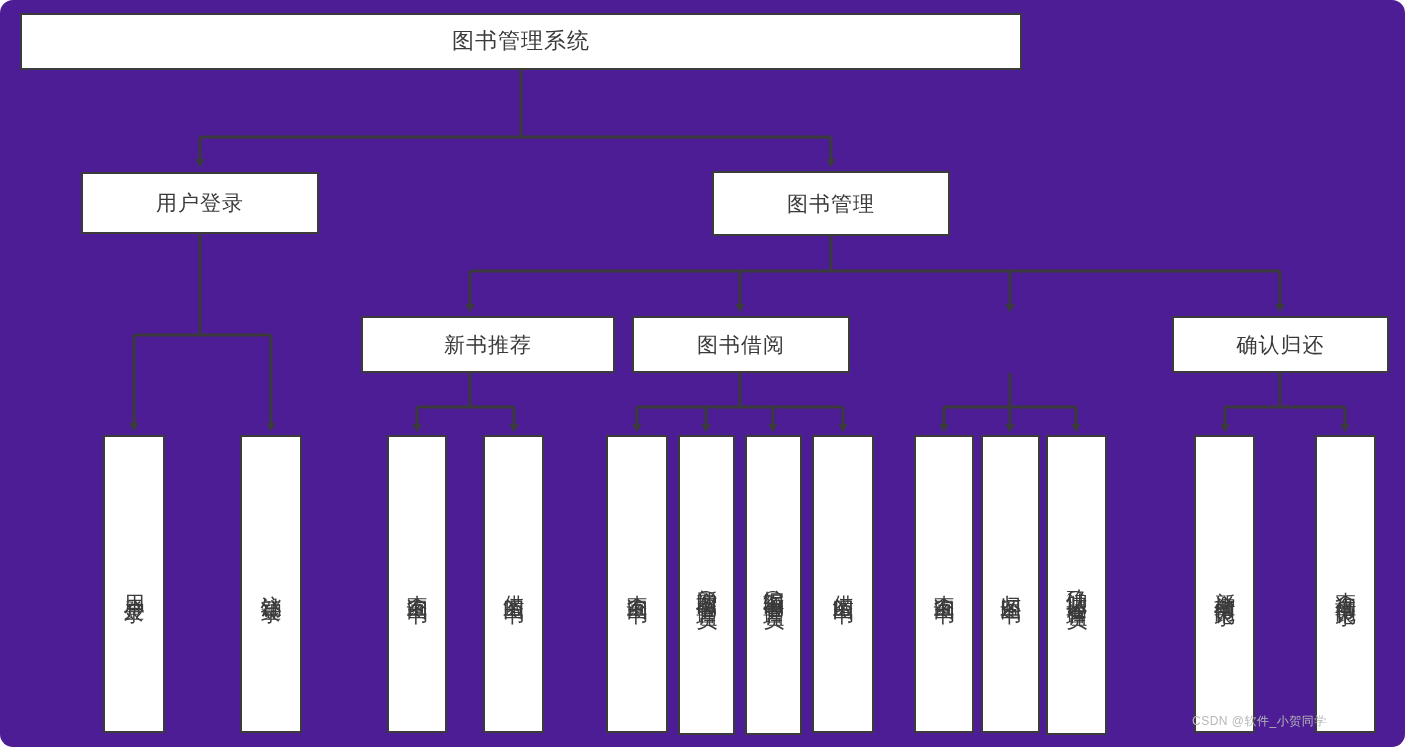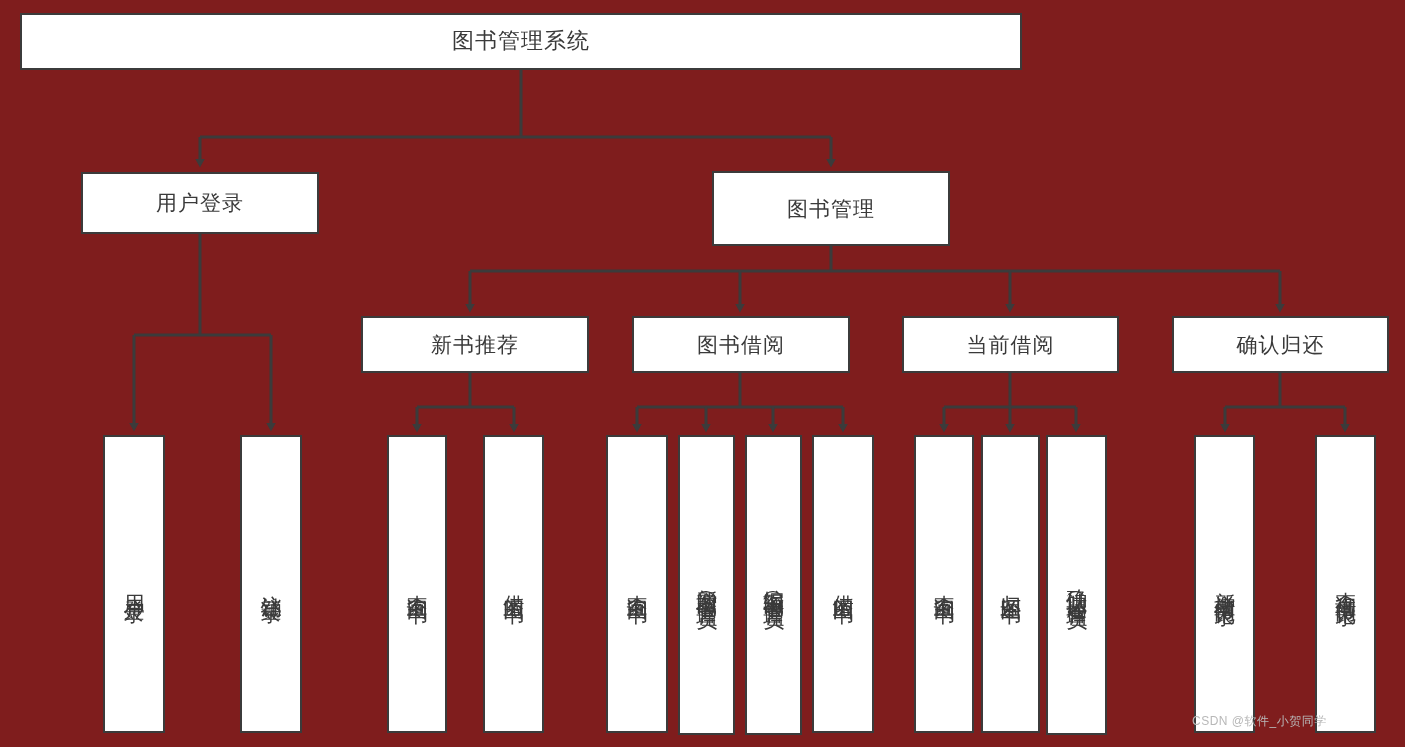--- a/index.html
+++ b/index.html
@@ -9,21 +9,22 @@
   }
   body {
     font-family: "Liberation Sans", "DejaVu Sans", sans-serif;
     color: #333333;
   }
   #diagram-root {
     position: relative;
     width: 1405px;
     height: 747px;
     overflow: hidden;
-    background: #7f1d1d;
+    background: #4c1d95;
+    border-radius: 13px;
   }
   #connector-layer {
     position: absolute;
     left: 0;
     top: 0;
     width: 1405px;
     height: 747px;
     pointer-events: none;
   }
   .node {
@@ -126,32 +127,29 @@
     </g>
   </svg>
 
   <div class="node horizontal root" style="left:20px; top:13px; width:1002px; height:57px;">
     <span class="node-label">图书管理系统</span>
   </div>
 
   <div class="node horizontal" style="left:81px; top:172px; width:238px; height:62px;">
     <span class="node-label">用户登录</span>
   </div>
-  <div class="node horizontal" style="left:712px; top:171px; width:238px; height:75px;">
+  <div class="node horizontal" style="left:712px; top:171px; width:238px; height:65px;">
     <span class="node-label">图书管理</span>
   </div>
 
-  <div class="node horizontal" style="left:361px; top:316px; width:228px; height:57px;">
+  <div class="node horizontal" style="left:361px; top:316px; width:254px; height:57px;">
     <span class="node-label">新书推荐</span>
   </div>
   <div class="node horizontal" style="left:632px; top:316px; width:218px; height:57px;">
     <span class="node-label">图书借阅</span>
-  </div>
-  <div class="node horizontal" style="left:902px; top:316px; width:217px; height:57px;">
-    <span class="node-label">当前借阅</span>
   </div>
   <div class="node horizontal" style="left:1172px; top:316px; width:217px; height:57px;">
     <span class="node-label">确认归还</span>
   </div>
 
   <div class="node vertical" style="left:103px; top:435px; width:62px; height:298px;">
     <span class="node-label">用户登录</span>
   </div>
   <div class="node vertical" style="left:240px; top:435px; width:62px; height:298px;">
     <span class="node-label">注销登录</span>

